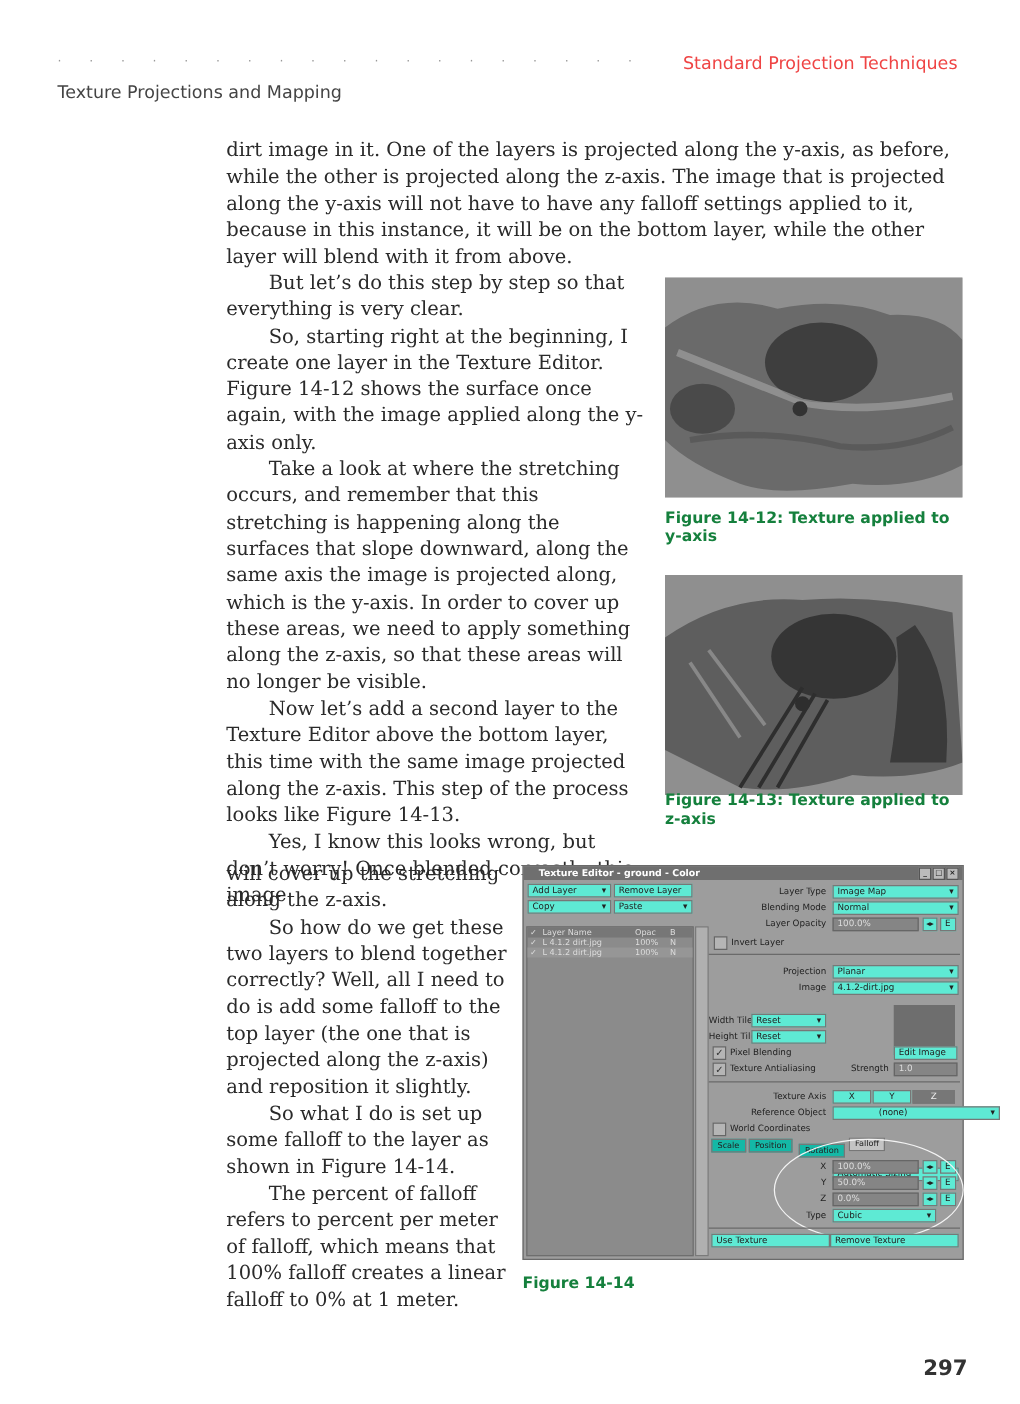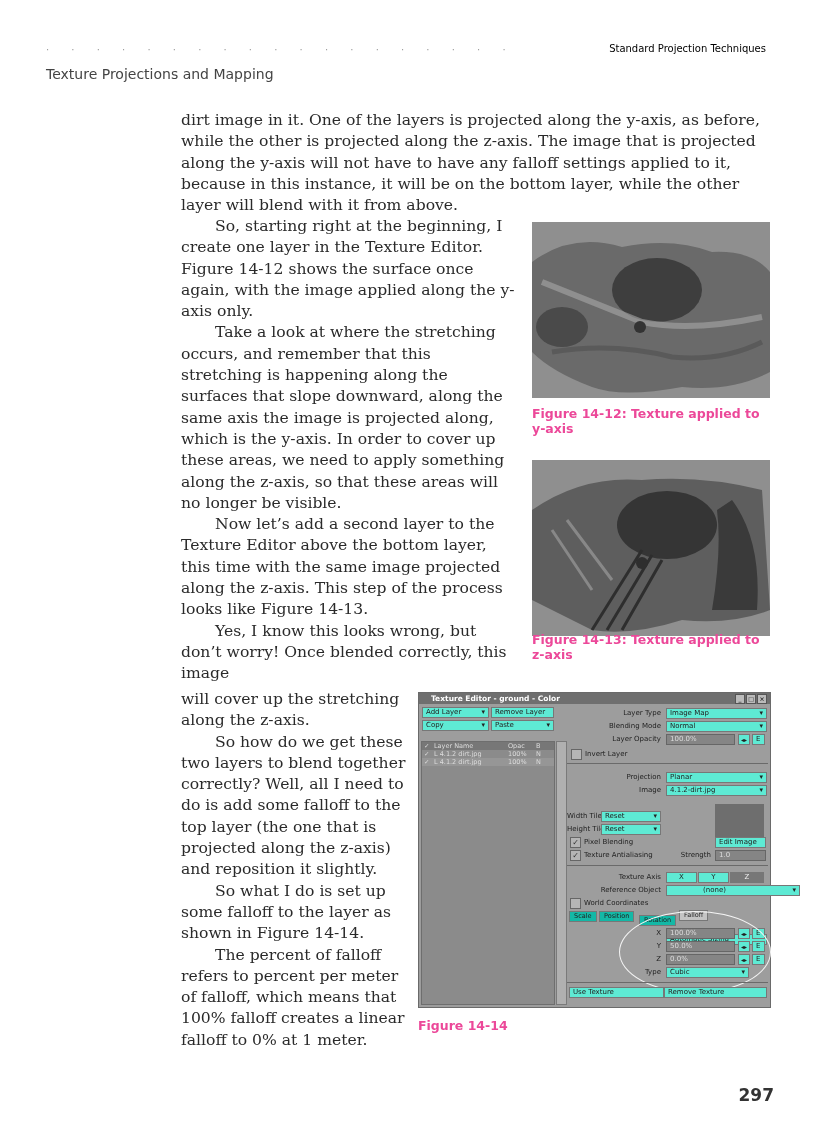--- a/index.html
+++ b/index.html
@@ -1,25 +1,25 @@
 <!DOCTYPE html>
 <html><head>
 <meta charset="utf-8">
 <style>
   html,body{margin:0;padding:0;background:#fff;}
   body{width:816px;height:1123px;position:relative;overflow:hidden;color:#222;}
   .hdr-dots{position:absolute;left:46px;top:44px;width:480px;height:14px;overflow:hidden;
     font-family:"DejaVu Sans",sans-serif;font-size:10px;color:#999;letter-spacing:9.5px;white-space:nowrap;}
-  .hdr-right{position:absolute;right:50px;top:43px;font-family:"DejaVu Sans",sans-serif;font-size:10px;color:#000000;}
+  .hdr-right{position:absolute;right:50px;top:43px;font-family:"DejaVu Sans",sans-serif;font-size:14px;color:#ef4444;}
   .hdr-left{position:absolute;left:46px;top:66px;font-family:"DejaVu Sans",sans-serif;font-size:14px;color:#444;}
   .body-text{position:absolute;font-family:"DejaVu Serif","Liberation Serif",serif;font-size:15.6px;line-height:21.3px;color:#2a2a2a;}
   .body-text p{margin:0;}
   .ind{text-indent:34px;}
   .fig{position:absolute;background:#8e8e8e;overflow:hidden;}
-  .caption{position:absolute;font-family:"DejaVu Sans",sans-serif;font-size:12.5px;font-weight:bold;color:#ec4899;line-height:15px;}
+  .caption{position:absolute;font-family:"DejaVu Sans",sans-serif;font-size:12.5px;font-weight:bold;color:#15803d;line-height:15px;}
   .page-num{position:absolute;right:42px;top:1085px;font-family:"DejaVu Sans",sans-serif;font-weight:bold;font-size:17px;color:#333;}
 
   
   .win{position:absolute;left:418px;top:692px;width:351px;height:314px;background:#9d9d9d;border:1px solid #6a6a6a;
     font-family:"DejaVu Sans",sans-serif;font-size:7px;color:#222;}
   .win-title{height:11px;background:#6f6f6f;color:#fff;font-weight:bold;font-size:7.5px;line-height:11px;padding-left:12px;position:relative;}
   .win-title .ctrls{position:absolute;right:3px;top:1px;display:flex;gap:1px;}
   .win-title .ctrls span{width:8px;height:8px;background:#bbb;border:1px solid #555;display:block;font-size:6px;line-height:8px;text-align:center;color:#222;}
   .w-btn{position:absolute;background:#5eead4;border:1px solid #777;height:9px;line-height:9px;padding-left:3px;box-sizing:content-box;white-space:nowrap;}
   .w-dd::after{content:"▾";position:absolute;right:3px;top:0;font-size:7px;}
@@ -40,20 +40,21 @@
 
 <div class="hdr-dots">· · · · · · · · · · · · · · · · · · · · · · · · · · · · · · · · · · · · · · · · · · · · · · · · · ·</div>
 <div class="hdr-right">Standard Projection Techniques</div>
 <div class="hdr-left">Texture Projections and Mapping</div>
 
 <div class="body-text" style="left:181px;top:110px;width:590px;">
   <p>dirt image in it. One of the layers is projected along the y-axis, as before, while the other is projected along the z-axis. The image that is projected along the y-axis will not have to have any falloff settings applied to it, because in this instance, it will be on the bottom layer, while the other layer will blend with it from above.</p>
 </div>
 
 <div class="body-text" style="left:181px;top:216px;width:335px;">
+  <p class="ind">But let’s do this step by step so that everything is very clear.</p>
   <p class="ind">So, starting right at the beginning, I create one layer in the Texture Editor. Figure 14-12 shows the surface once again, with the image applied along the y-axis only.</p>
   <p class="ind">Take a look at where the stretching occurs, and remember that this stretching is happening along the surfaces that slope downward, along the same axis the image is projected along, which is the y-axis. In order to cover up these areas, we need to apply something along the z-axis, so that these areas will no longer be visible.</p>
   <p class="ind">Now let’s add a second layer to the Texture Editor above the bottom layer, this time with the same image projected along the z-axis. This step of the process looks like Figure 14-13.</p>
   <p class="ind">Yes, I know this looks wrong, but don’t worry! Once blended correctly, this image</p>
 </div>
 
 <div class="body-text" style="left:181px;top:689px;width:225px;">
   <p>will cover up the stretching along the z-axis.</p>
   <p class="ind">So how do we get these two layers to blend together correctly? Well, all I need to do is add some falloff to the top layer (the one that is projected along the z-axis) and reposition it slightly.</p>
   <p class="ind">So what I do is set up some falloff to the layer as shown in Figure 14-14.</p>

